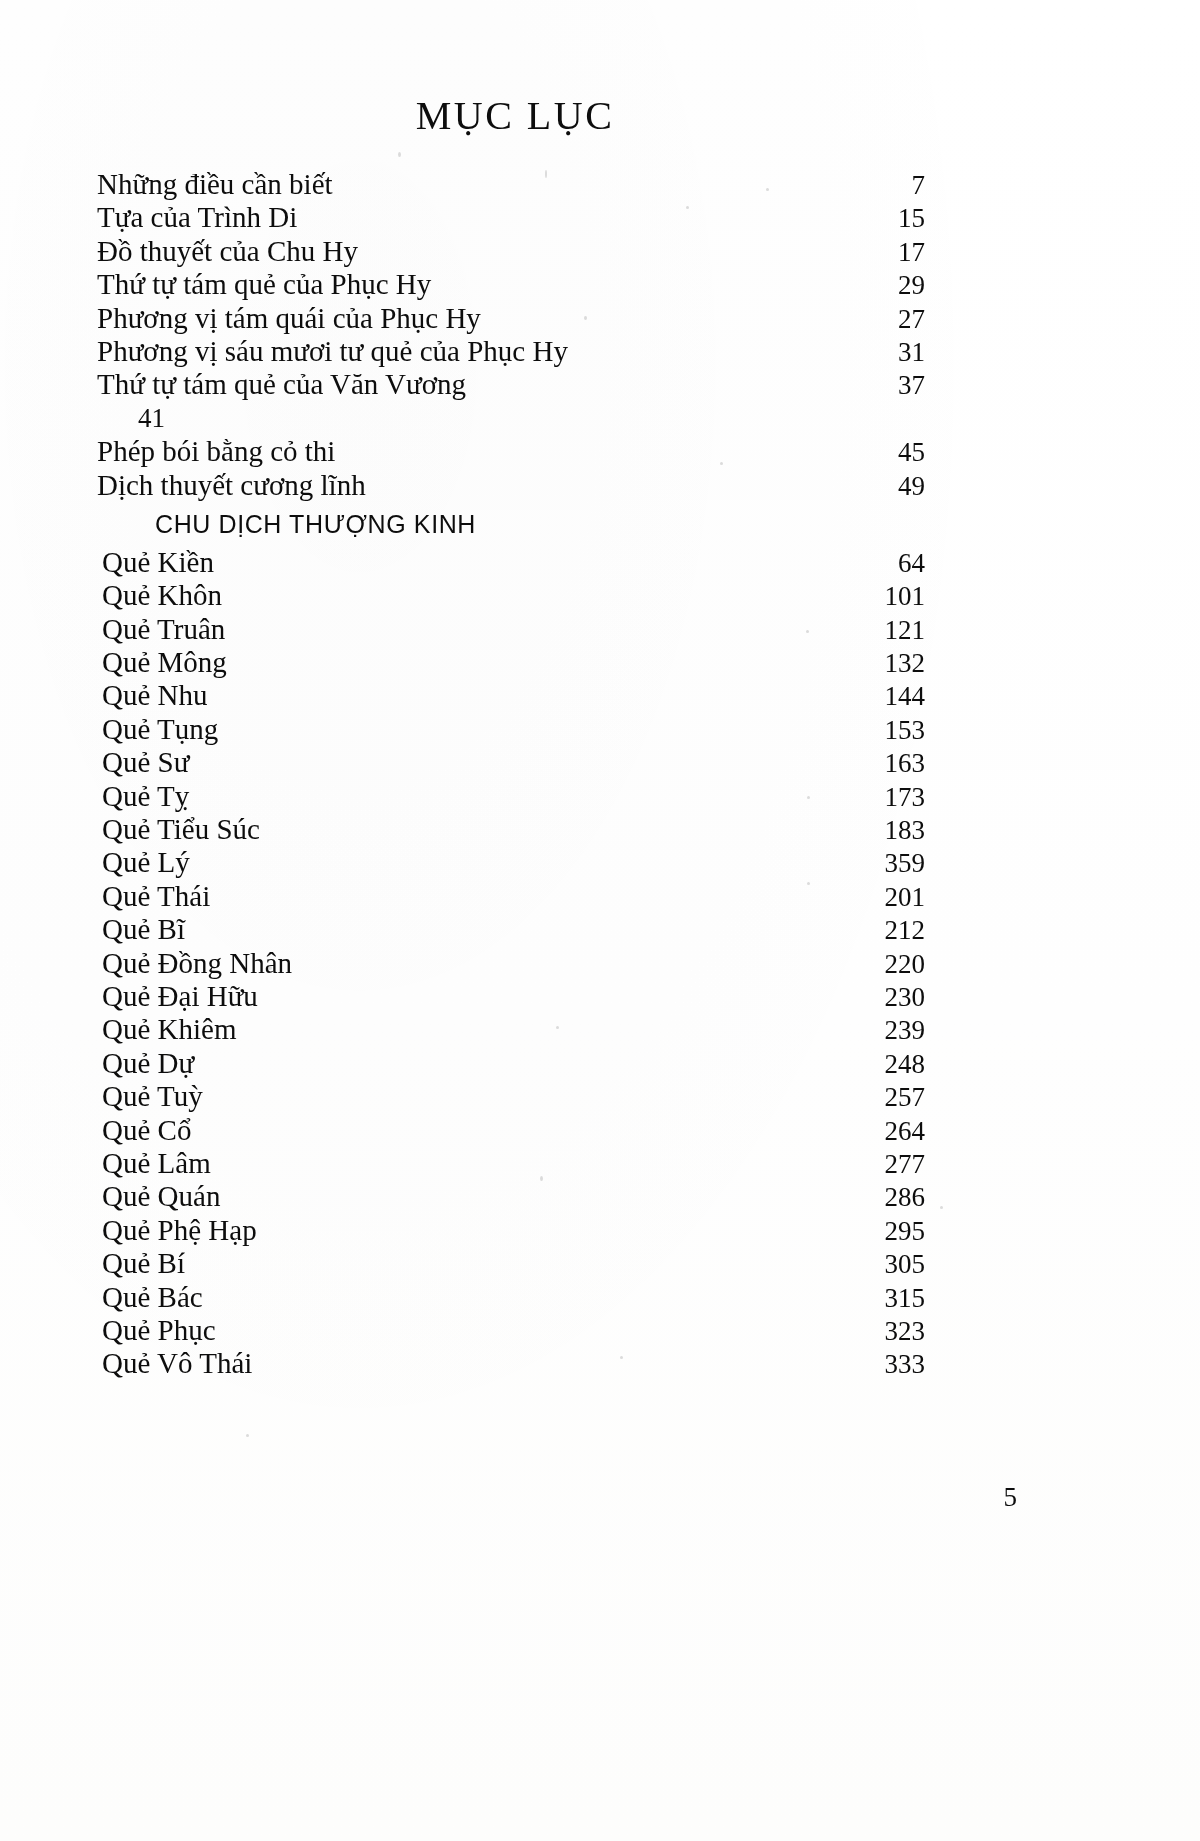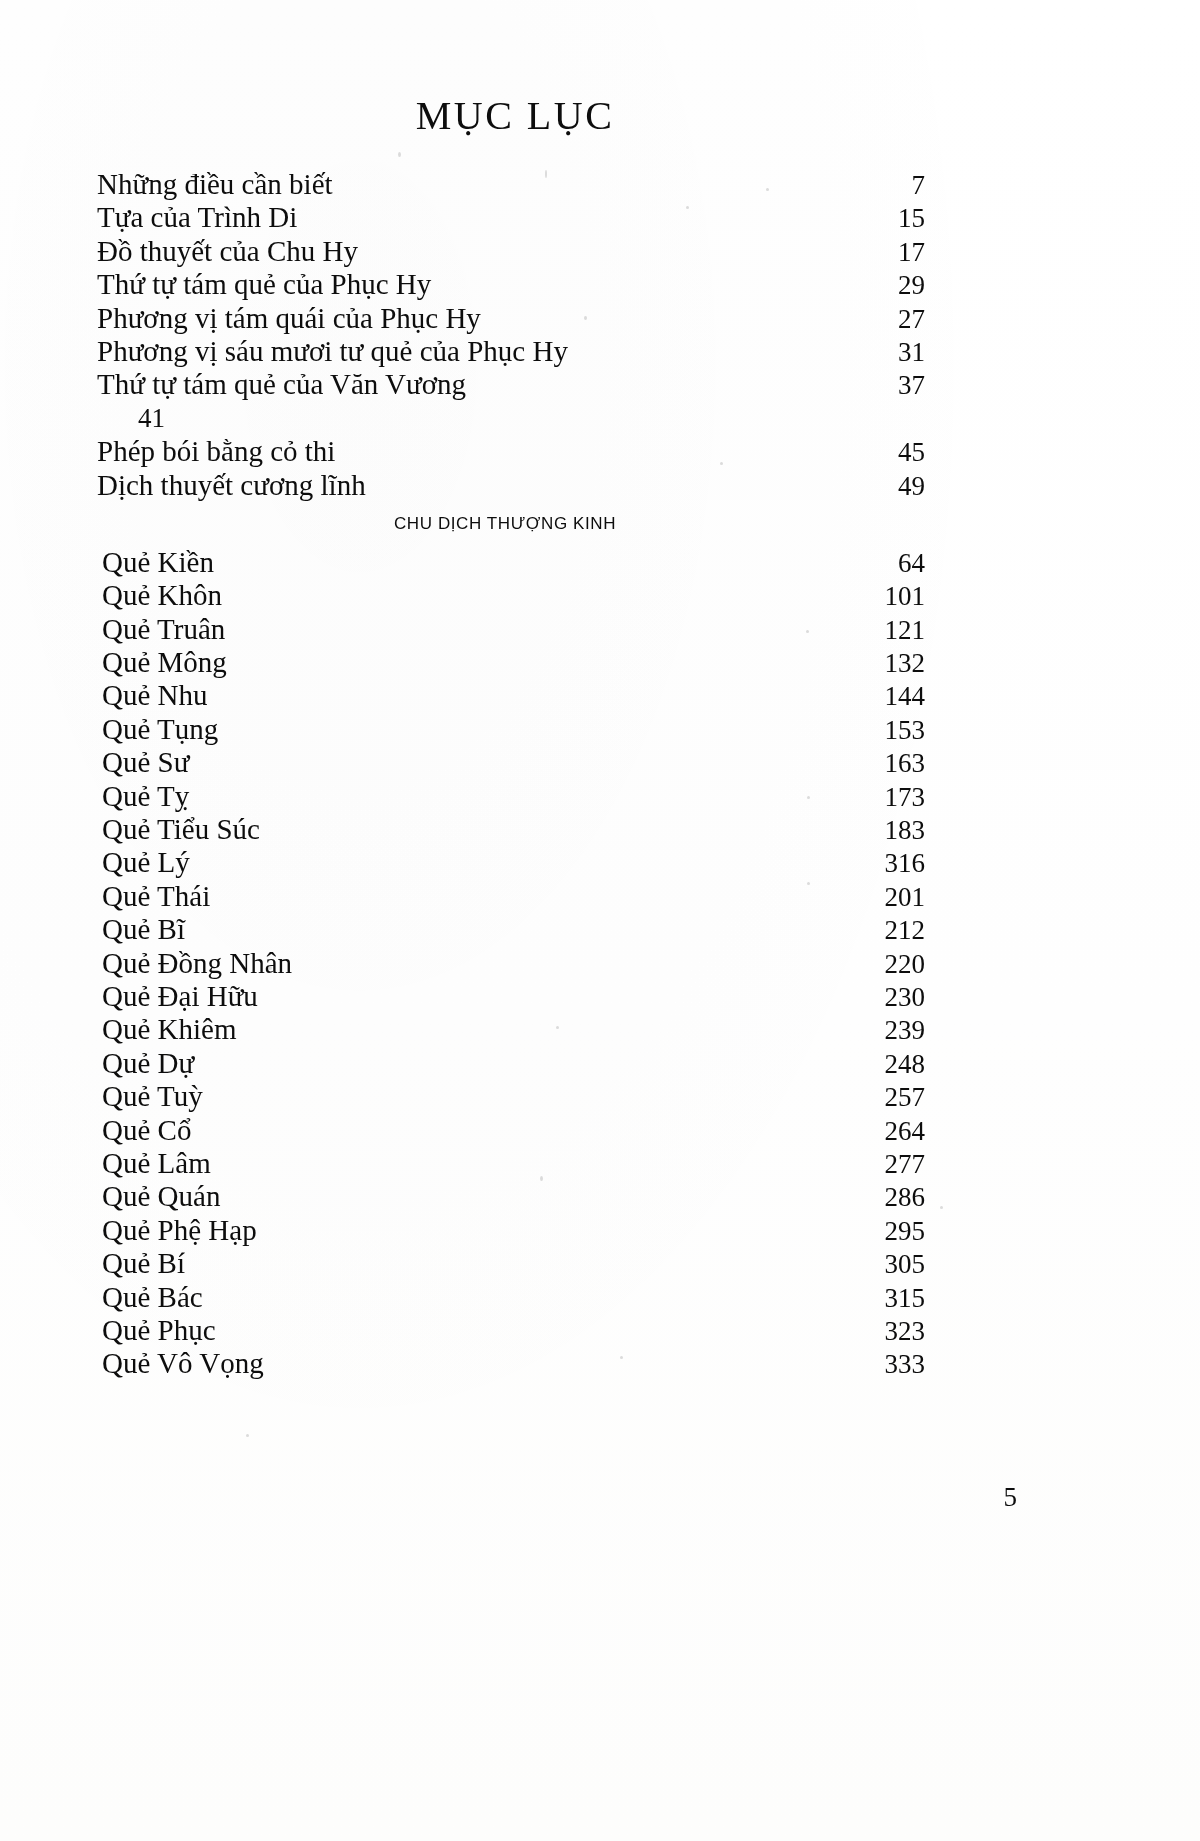--- a/index.html
+++ b/index.html
@@ -67,23 +67,22 @@
     padding-left: 2px;
   }
   .toc-row .page-cell {
     flex: 0 0 auto;
     width: 70px;
     text-align: right;
     font-size: 27px;
   }
   .section-head {
     height: 44px;
-    text-align: center;
     font-family: "Liberation Sans", "DejaVu Sans", sans-serif;
-    font-size: 17px;
+    font-size: 25px;
     letter-spacing: 0.6px;
     line-height: 44px;
     padding-right: 70px;
     padding-left: 60px;
   }
   .quews .toc-row {
     height: 33.4px;
     justify-content: space-between;
   }
   .quews .title-cell {
@@ -192,21 +191,21 @@
           <div class="toc-row">
             <span class="title-cell">Quẻ Tỵ</span>
             <span class="page-cell">173</span>
           </div>
           <div class="toc-row">
             <span class="title-cell">Quẻ Tiểu Súc</span>
             <span class="page-cell">183</span>
           </div>
           <div class="toc-row">
             <span class="title-cell">Quẻ Lý</span>
-            <span class="page-cell">316</span>
+            <span class="page-cell">359</span>
           </div>
           <div class="toc-row">
             <span class="title-cell">Quẻ Thái</span>
             <span class="page-cell">201</span>
           </div>
           <div class="toc-row">
             <span class="title-cell">Quẻ Bĩ</span>
             <span class="page-cell">212</span>
           </div>
           <div class="toc-row">
@@ -251,21 +250,21 @@
           </div>
           <div class="toc-row">
             <span class="title-cell">Quẻ Bác</span>
             <span class="page-cell">315</span>
           </div>
           <div class="toc-row">
             <span class="title-cell">Quẻ Phục</span>
             <span class="page-cell">323</span>
           </div>
           <div class="toc-row">
-            <span class="title-cell">Quẻ Vô Vọng</span>
+            <span class="title-cell">Quẻ Vô Thái</span>
             <span class="page-cell">333</span>
           </div>
         </div>
 
     </div>
 
     <div class="folio">5</div>
 
     <span class="speck" style="left:398px;top:152px;width:3px;height:5px;"></span>
     <span class="speck" style="left:545px;top:170px;width:2px;height:8px;"></span>

